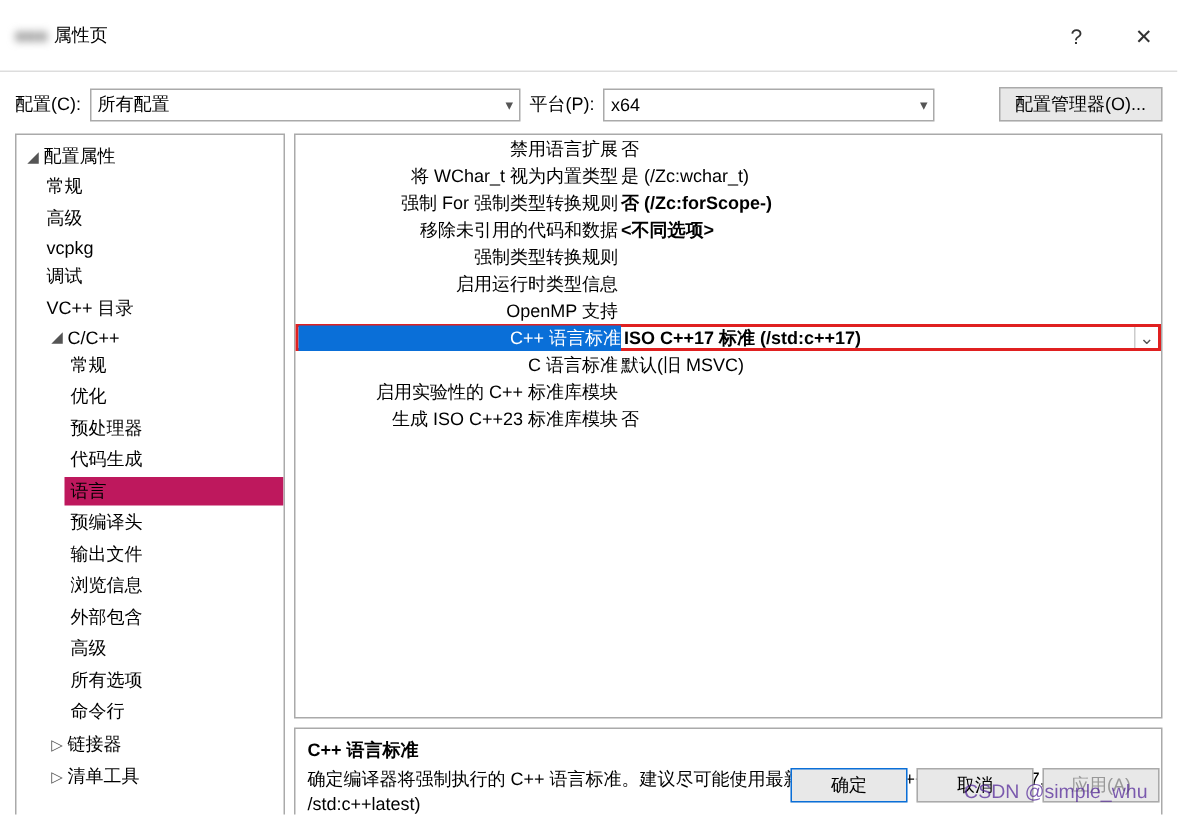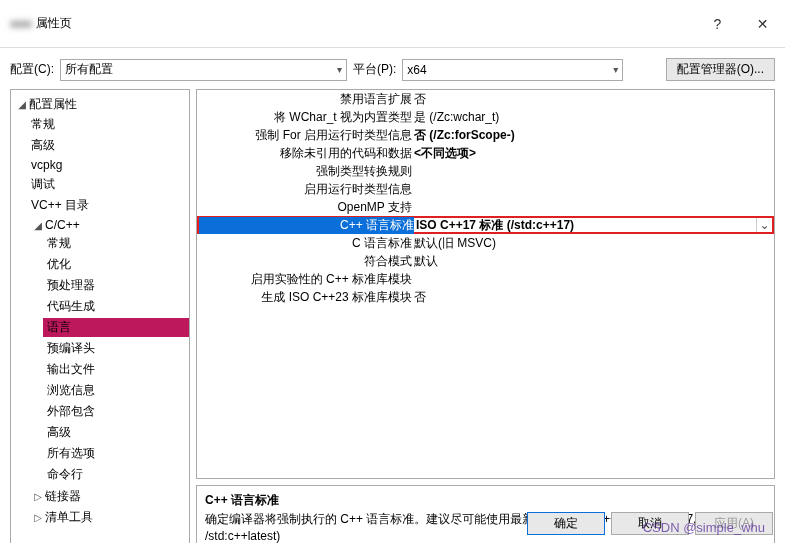--- a/index.html
+++ b/index.html
@@ -197,21 +197,21 @@
       <div class="grid" id="grid">
           <div class="grow">
             <div class="gname">禁用语言扩展</div>
             <div class="gval">否</div>
           </div>
           <div class="grow">
             <div class="gname">将 WChar_t 视为内置类型</div>
             <div class="gval">是 (/Zc:wchar_t)</div>
           </div>
           <div class="grow">
-            <div class="gname">强制 For 启用运行时类型信息</div>
+            <div class="gname">强制 For 强制类型转换规则</div>
             <div class="gval"><b>否 (/Zc:forScope-)</b></div>
           </div>
           <div class="grow">
             <div class="gname">移除未引用的代码和数据</div>
             <div class="gval"><b>&lt;不同选项&gt;</b></div>
           </div>
           <div class="grow">
             <div class="gname">强制类型转换规则</div>
             <div class="gval"></div>
           </div>
@@ -224,24 +224,20 @@
             <div class="gval"></div>
           </div>
           <div class="grow hl">
             <div class="gname">C++ 语言标准</div>
             <div class="gval"><b>ISO C++17 标准 (/std:c++17)</b></div>
             <div class="dd">⌄</div>
           </div>
           <div class="grow">
             <div class="gname">C 语言标准</div>
             <div class="gval">默认(旧 MSVC)</div>
-          </div>
-          <div class="grow">
-            <div class="gname">符合模式</div>
-            <div class="gval">默认</div>
           </div>
           <div class="grow">
             <div class="gname">启用实验性的 C++ 标准库模块</div>
             <div class="gval"></div>
           </div>
           <div class="grow">
             <div class="gname">生成 ISO C++23 标准库模块</div>
             <div class="gval">否</div>
           </div>
         </div>

